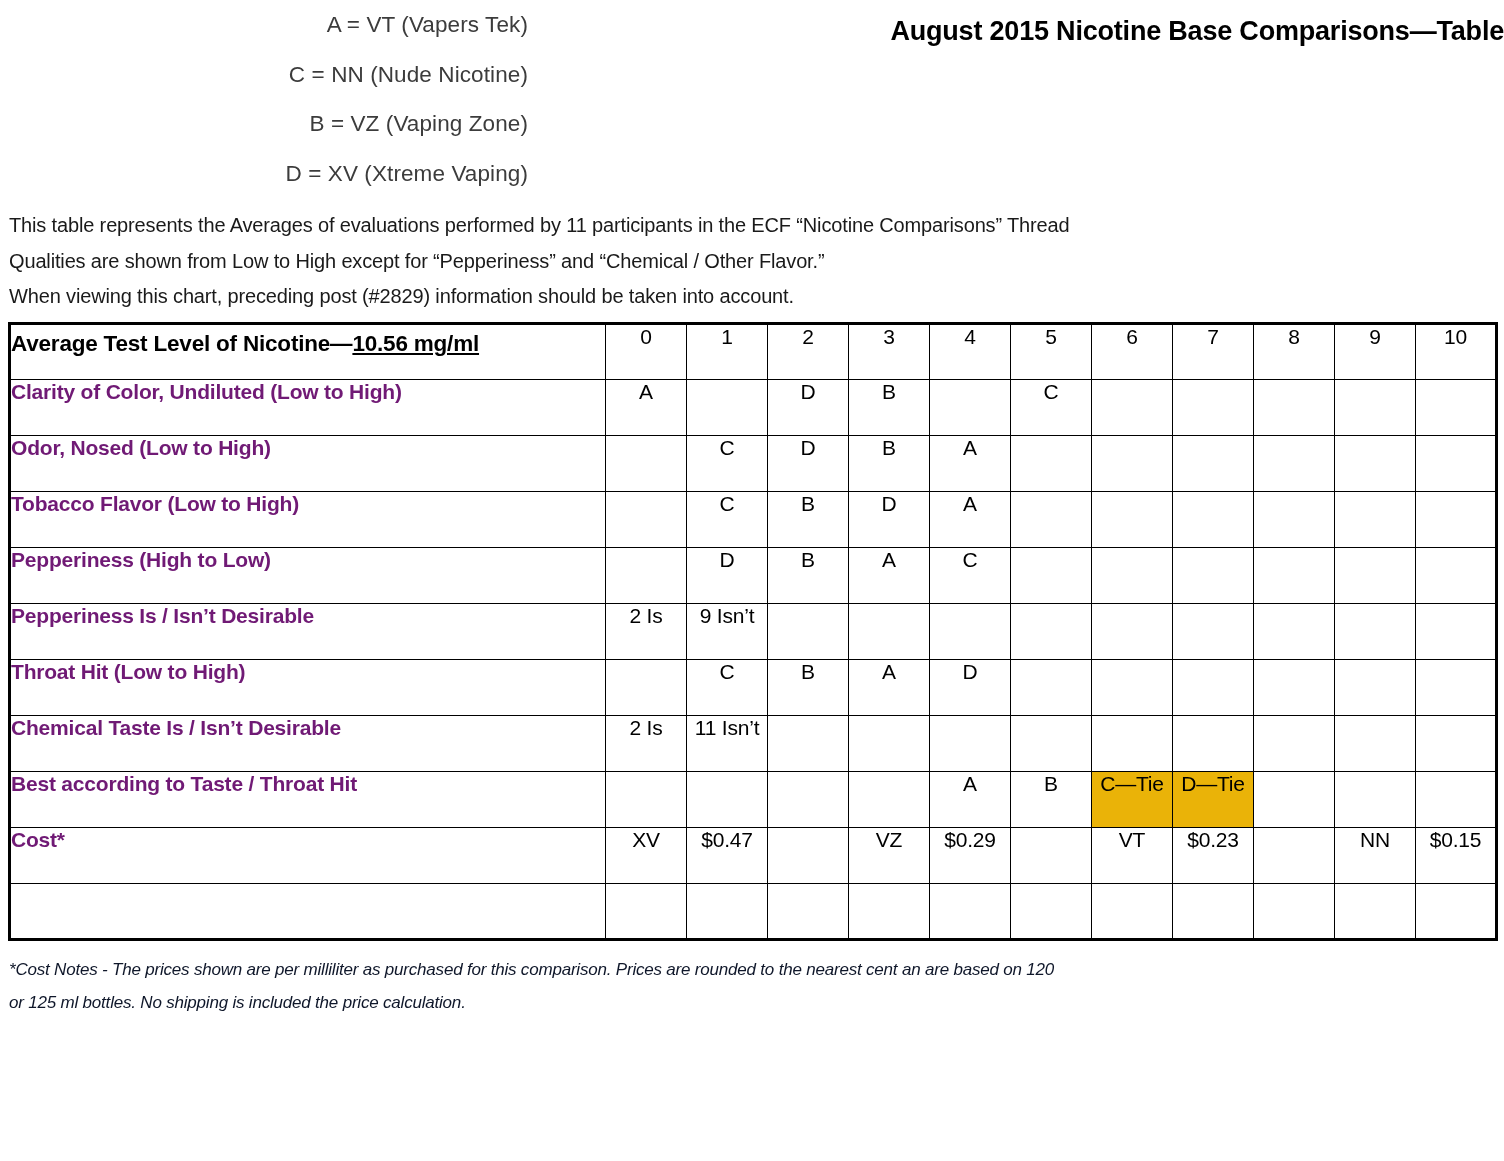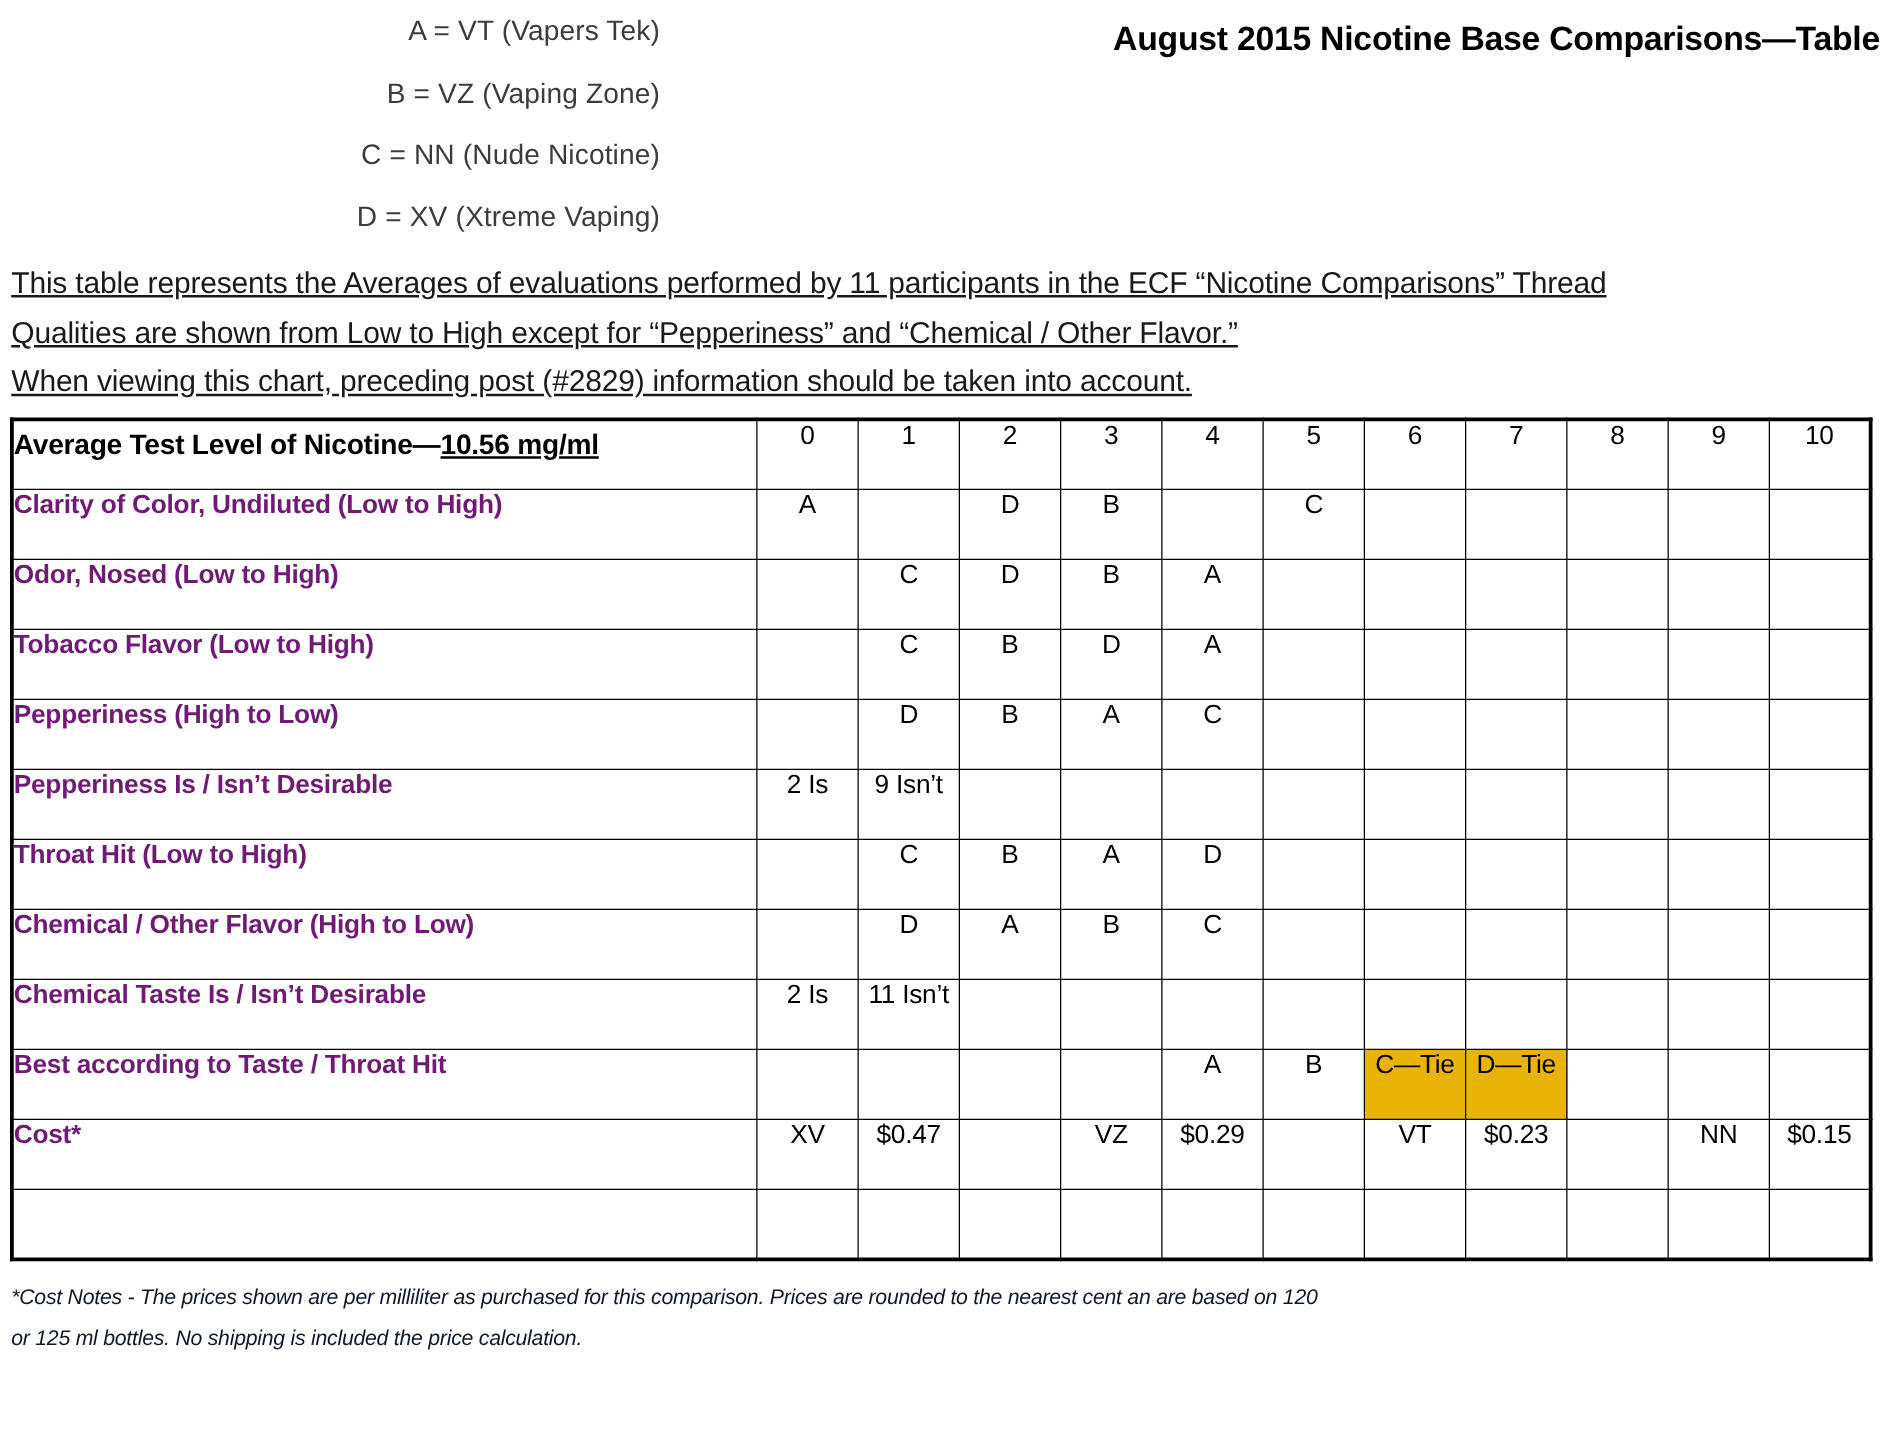--- a/index.html
+++ b/index.html
@@ -48,27 +48,26 @@
     color: #000;
     box-sizing: border-box;
   }
 
   
   .intro {
     margin: 0;
     padding: 0 0 0 9px;
   }
   .intro-line {
-    font-size: 24px;
+    font-size: 20px;
     color: #1a1a1a;
     line-height: 1;
     margin-bottom: 15px;
     white-space: nowrap;
     letter-spacing: -0.15px;
-    text-decoration: underline;
   }
   .intro-line.l1 { margin-bottom: 16px; }
 
   
   .tablewrap {
     margin-top: 16px;
     padding: 0 6px 0 8px;
   }
   table.cmp {
     border-collapse: collapse;
@@ -139,22 +138,22 @@
     letter-spacing: -0.2px;
     font-style: italic;
   }
 </style>
 </head>
 <body>
 
 <div class="topzone">
   <div class="legend">
     <div class="legend-item">A = VT (Vapers Tek)</div>
+    <div class="legend-item">C = NN (Nude Nicotine)</div>
     <div class="legend-item">B = VZ (Vaping Zone)</div>
-    <div class="legend-item">C = NN (Nude Nicotine)</div>
     <div class="legend-item">D = XV (Xtreme Vaping)</div>
   </div>
   <div class="maintitle">August 2015 Nicotine Base Comparisons—Table</div>
 </div>
 
 <div class="intro">
   <div class="intro-line l1">This table represents the Averages of evaluations performed by 11 participants in the ECF “Nicotine Comparisons” Thread</div>
   <div class="intro-line">Qualities are shown from Low to High except for “Pepperiness” and “Chemical / Other Flavor.”</div>
   <div class="intro-line">When viewing this chart, preceding post (#2829) information should be taken into account.</div>
 </div>
@@ -256,34 +255,20 @@
           <td class="cell">A</td>
           <td class="cell sep-right">D</td>
           <td class="cell"></td>
           <td class="cell"></td>
           <td class="cell"></td>
           <td class="cell"></td>
           <td class="cell"></td>
           <td class="cell"></td>
         </tr>
         <tr class="tall">
-          <td class="rowlabel sep-right">Chemical / Other Flavor (High to Low)</td>
-          <td class="cell"></td>
-          <td class="cell sep-right">D</td>
-          <td class="cell">A</td>
-          <td class="cell">B</td>
-          <td class="cell sep-right">C</td>
-          <td class="cell"></td>
-          <td class="cell"></td>
-          <td class="cell"></td>
-          <td class="cell"></td>
-          <td class="cell"></td>
-          <td class="cell"></td>
-        </tr>
-        <tr class="tall">
           <td class="rowlabel sep-right">Chemical Taste Is / Isn’t Desirable</td>
           <td class="cell">2 Is</td>
           <td class="cell sep-right">11 Isn’t</td>
           <td class="cell"></td>
           <td class="cell"></td>
           <td class="cell sep-right"></td>
           <td class="cell"></td>
           <td class="cell"></td>
           <td class="cell"></td>
           <td class="cell"></td>

